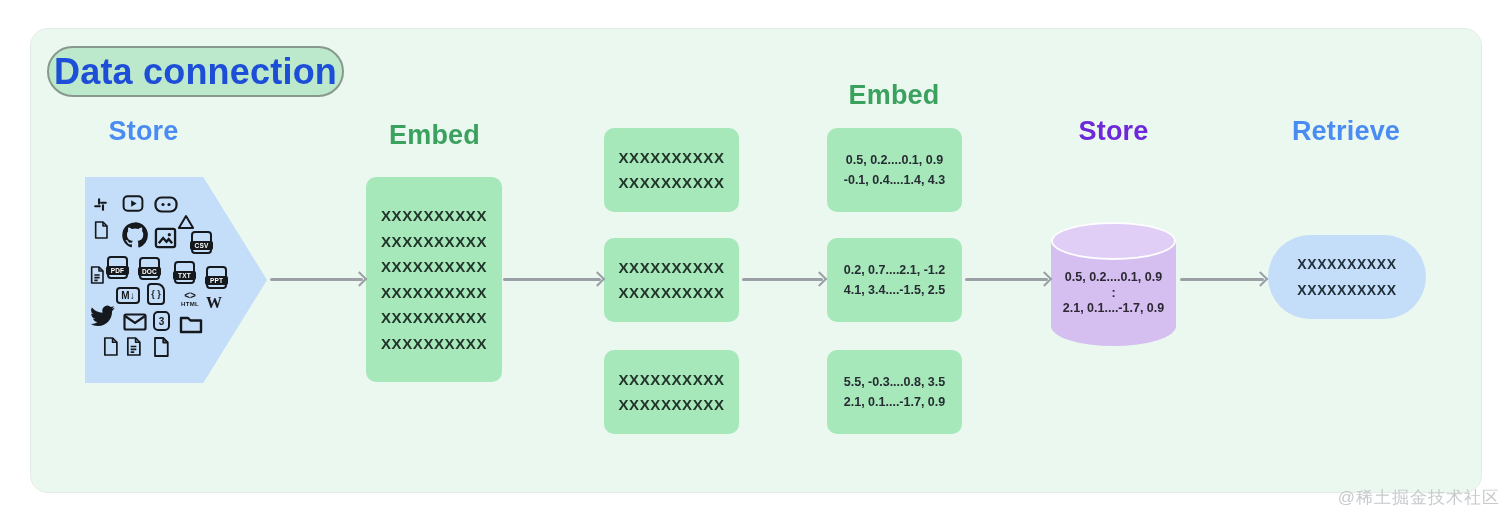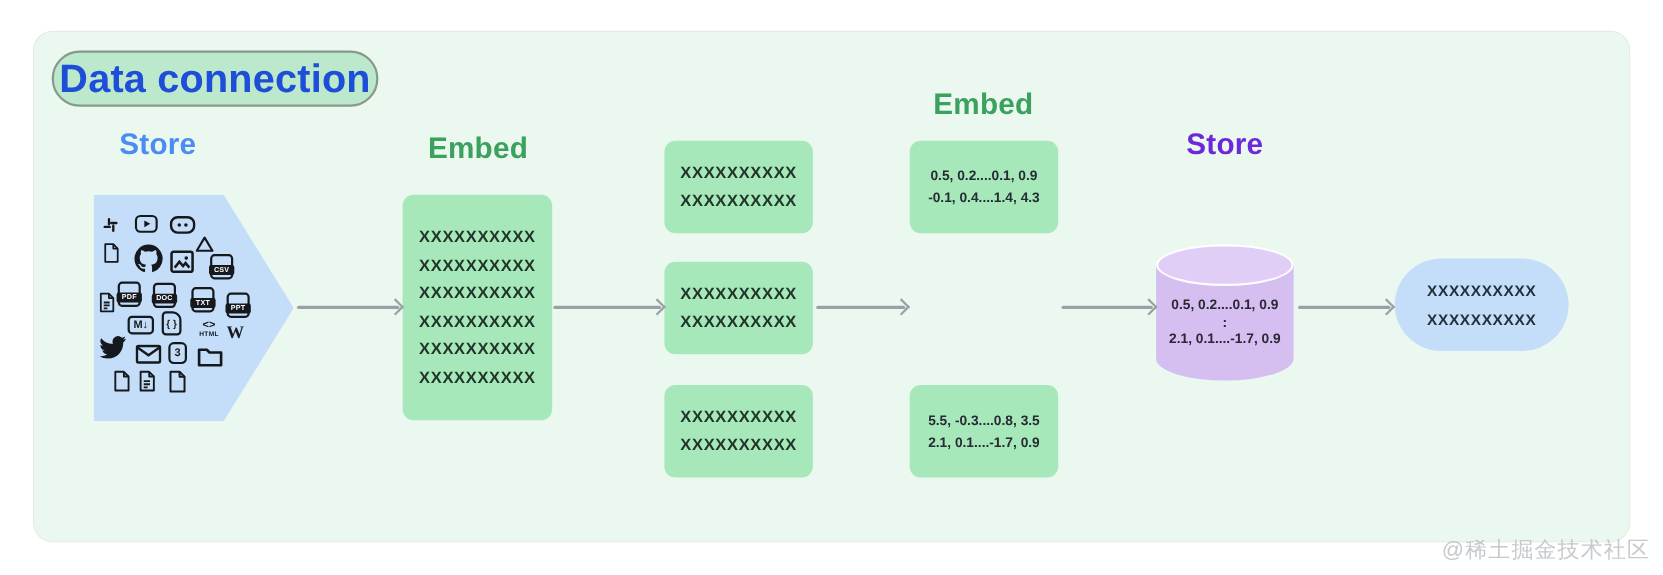--- a/index.html
+++ b/index.html
@@ -58,37 +58,38 @@
               background:#c4ddf8; border-radius:42px;
               display:flex; flex-direction:column; align-items:center; justify-content:center; }
   .retrpill .bline { color:#22303c; font-size:14px; line-height:26px; }
 
   .arrow { position:absolute; height:2.5px; background:#9aa0a6; border-radius:2px; }
   .arrow::after { content:""; position:absolute; right:-2px; top:50%;
                   width:9px; height:9px;
                   border-top:2.5px solid #9aa0a6; border-right:2.5px solid #9aa0a6;
                   transform:translateY(-50%) rotate(45deg); }
 
-  .watermark { position:absolute; right:12px; top:486px; font-size:20px; color:#c6cacd;
+  .watermark { position:absolute; right:12px; top:486px; font-size:17px; color:#c6cacd;
                letter-spacing:1px; }
 </style>
 </head>
 <body>
 
 <div class="stage">
   <div class="panel"></div>
 
   <div class="pill">
     <span>Data connection</span>
   </div>
 
   <div class="title t-blue" style="left:61px;  top:116px; width:165px;">Store</div>
   <div class="title t-green" style="left:366px; top:120px; width:137px;">Embed</div>
   <div class="title t-green" style="left:818px; top:80px;  width:152px;">Embed</div>
   <div class="title t-purple" style="left:1048px;top:116px; width:131px;">Store</div>
+  <div class="title t-blue" style="left:1262px;top:116px; width:168px;">Retrieve</div>
 
   <div class="srcshape"></div>
 
   <span class="ic" style="left:92px;top:196px;width:17px;height:17px;">
     <svg viewBox="0 0 24 24" fill="none" stroke="#15181c" stroke-width="3" stroke-linecap="round">
         <path d="M10 4.5V11M15.5 13v6.5M13 9.5h6.5M4.5 14.5H11"></path>
       </svg>
   </span>
   <span class="ic" style="left:122px;top:195px;width:22px;height:17px;">
     <svg viewBox="0 0 24 19" fill="none" stroke="#15181c" stroke-width="2.2">
@@ -208,20 +209,24 @@
     <div class="bline">XXXXXXXXXX</div>
   </div>
   <div class="gbox h84" style="left:604px;top:350px;">
     <div class="bline">XXXXXXXXXX</div>
     <div class="bline">XXXXXXXXXX</div>
   </div>
 
   <div class="gbox h84" style="left:827px;top:128px;">
     <div class="nline">0.5, 0.2....0.1, 0.9</div>
     <div class="nline">-0.1, 0.4....1.4, 4.3</div>
+  </div>
+  <div class="gbox h84" style="left:827px;top:238px;">
+    <div class="nline">0.2, 0.7....2.1, -1.2</div>
+    <div class="nline">4.1, 3.4....-1.5, 2.5</div>
   </div>
   <div class="gbox h84" style="left:827px;top:350px;">
     <div class="nline">5.5, -0.3....0.8, 3.5</div>
     <div class="nline">2.1, 0.1....-1.7, 0.9</div>
   </div>
 
   <div class="cyl">
     <div class="cyl-body"></div>
     <div class="cyl-lid"></div>
     <div class="cyl-text">

